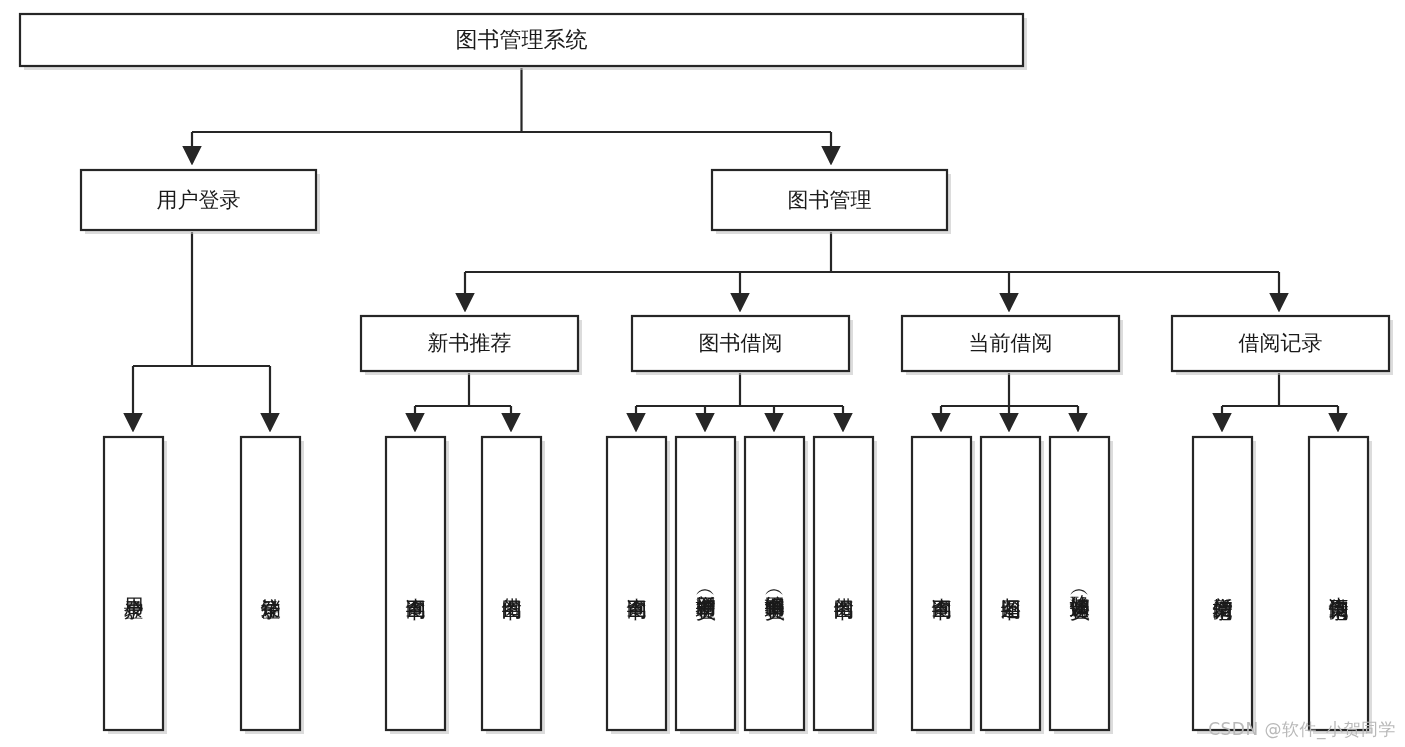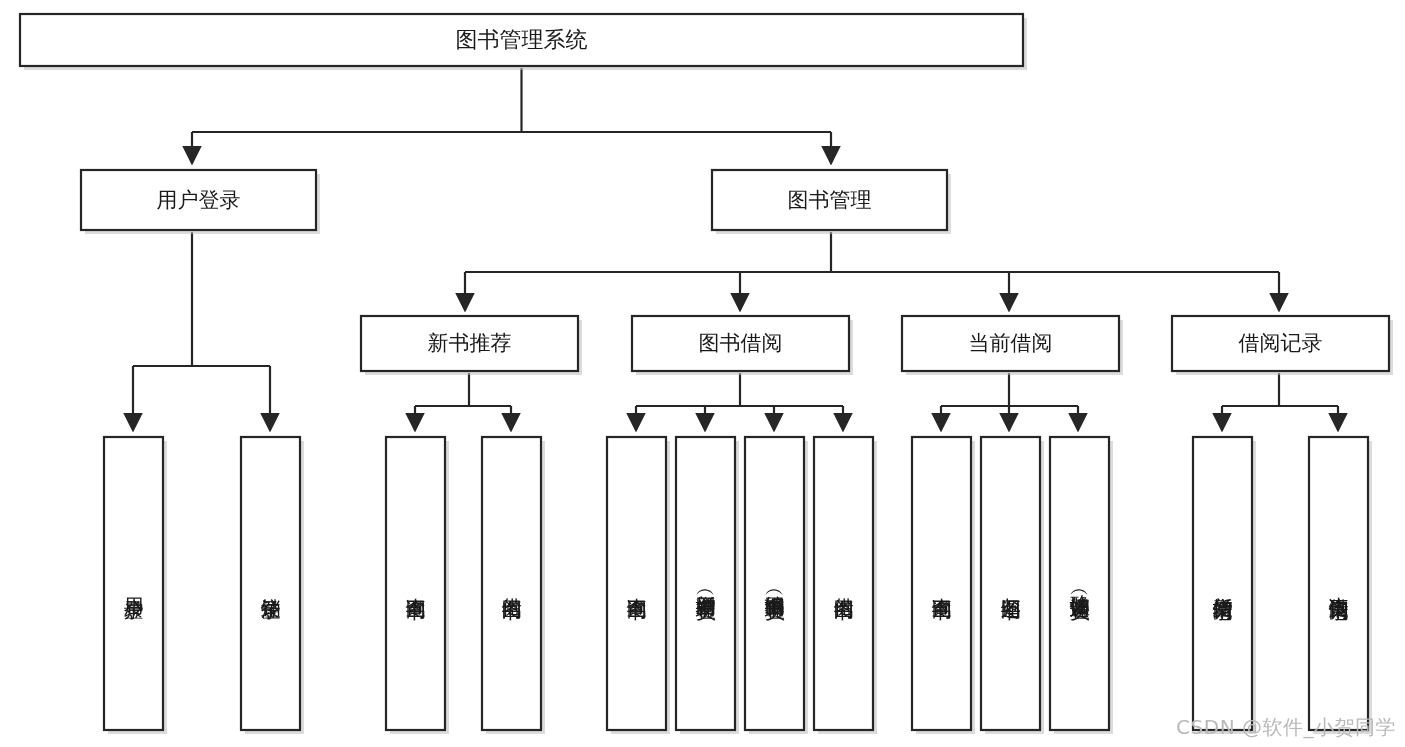--- a/index.html
+++ b/index.html
@@ -69,21 +69,21 @@
     justify-content: center;
     text-align: center;
     white-space: nowrap;
     pointer-events: none;
   }
   #watermark {
     position: absolute;
     right: 9px;
     bottom: 6px;
     font-family: "DejaVu Sans", "Liberation Sans", sans-serif;
-    font-size: 20px;
+    font-size: 17px;
     color: #b9b9b9;
     white-space: nowrap;
     letter-spacing: 0.5px;
   }
 </style>
 </head>
 <body>
 
 <div id="diagram-root">
 

